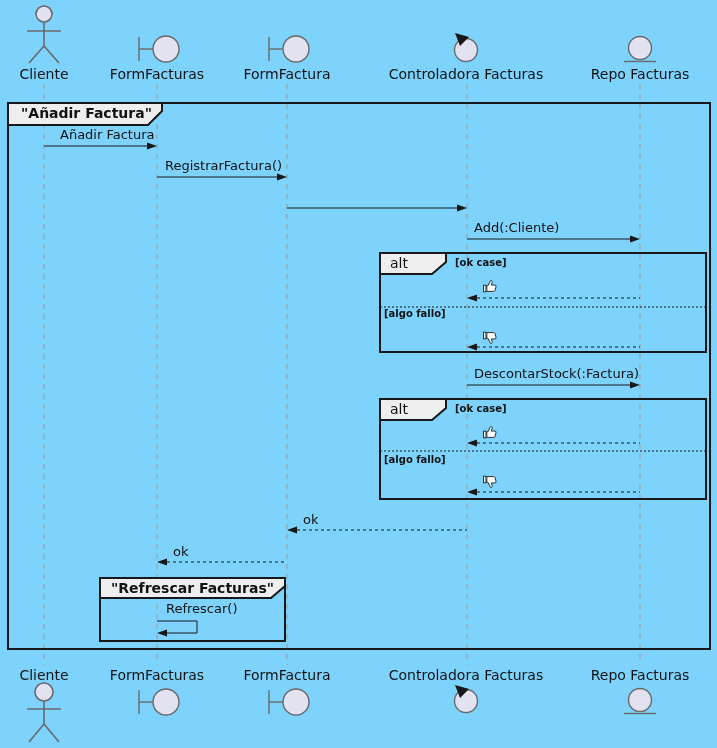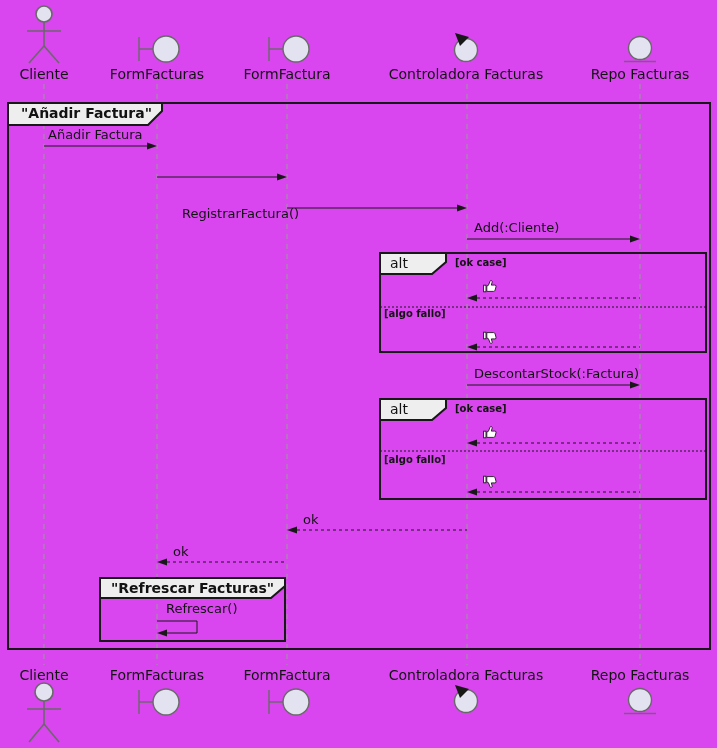--- a/index.html
+++ b/index.html
@@ -1,16 +1,16 @@
 <!DOCTYPE html>
 <html><head>
 <meta charset="utf-8">
 <style>
   html,body{margin:0;padding:0;background:#fff;}
-  .canvas{position:relative;width:717px;height:748px;background:#d946ef;
+  .canvas{position:relative;width:717px;height:748px;background:#7dd3fc;
           font-family:"DejaVu Sans",sans-serif;color:#121212;overflow:hidden;}
   .canvas svg{position:absolute;left:0;top:0;}
   .lbl{position:absolute;transform:translateX(-50%);font-size:14px;white-space:nowrap;}
   .msg{position:absolute;font-size:13px;white-space:nowrap;}
   .guard{position:absolute;font-size:10px;font-weight:bold;white-space:nowrap;}
   .op{position:absolute;font-size:14px;font-weight:normal;white-space:nowrap;}
   .tab-title{position:absolute;font-size:14px;font-weight:bold;white-space:nowrap;}
 </style>
 </head>
 <body>
@@ -170,21 +170,21 @@
 
   <div class="tab-title" style="left:21px;top:105px;">"Añadir Factura"</div>
   <div class="op" style="left:390px;top:255px;">alt</div>
   <div class="guard" style="left:455px;top:257px;">[ok case]</div>
   <div class="guard" style="left:384px;top:308px;">[algo fallo]</div>
   <div class="op" style="left:390px;top:401px;">alt</div>
   <div class="guard" style="left:455px;top:403px;">[ok case]</div>
   <div class="guard" style="left:384px;top:454px;">[algo fallo]</div>
   <div class="tab-title" style="left:111px;top:580px;">"Refrescar Facturas"</div>
 
-  <div class="msg" style="left:48px;top:127px;">Añadir Factura</div>
-  <div class="msg" style="left:182px;top:158px;margin-top:48px;">RegistrarFactura()</div>
+  <div class="msg" style="left:60px;top:127px;">Añadir Factura</div>
+  <div class="msg" style="left:165px;top:158px;">RegistrarFactura()</div>
   <div class="msg" style="left:474px;top:220px;">Add(:Cliente)</div>
   <div class="msg" style="left:474px;top:366px;">DescontarStock(:Factura)</div>
   <div class="msg" style="left:303px;top:512px;">ok</div>
   <div class="msg" style="left:173px;top:544px;">ok</div>
   <div class="msg" style="left:166px;top:601px;">Refrescar()</div>
 
 </div>
 
 </body></html>

